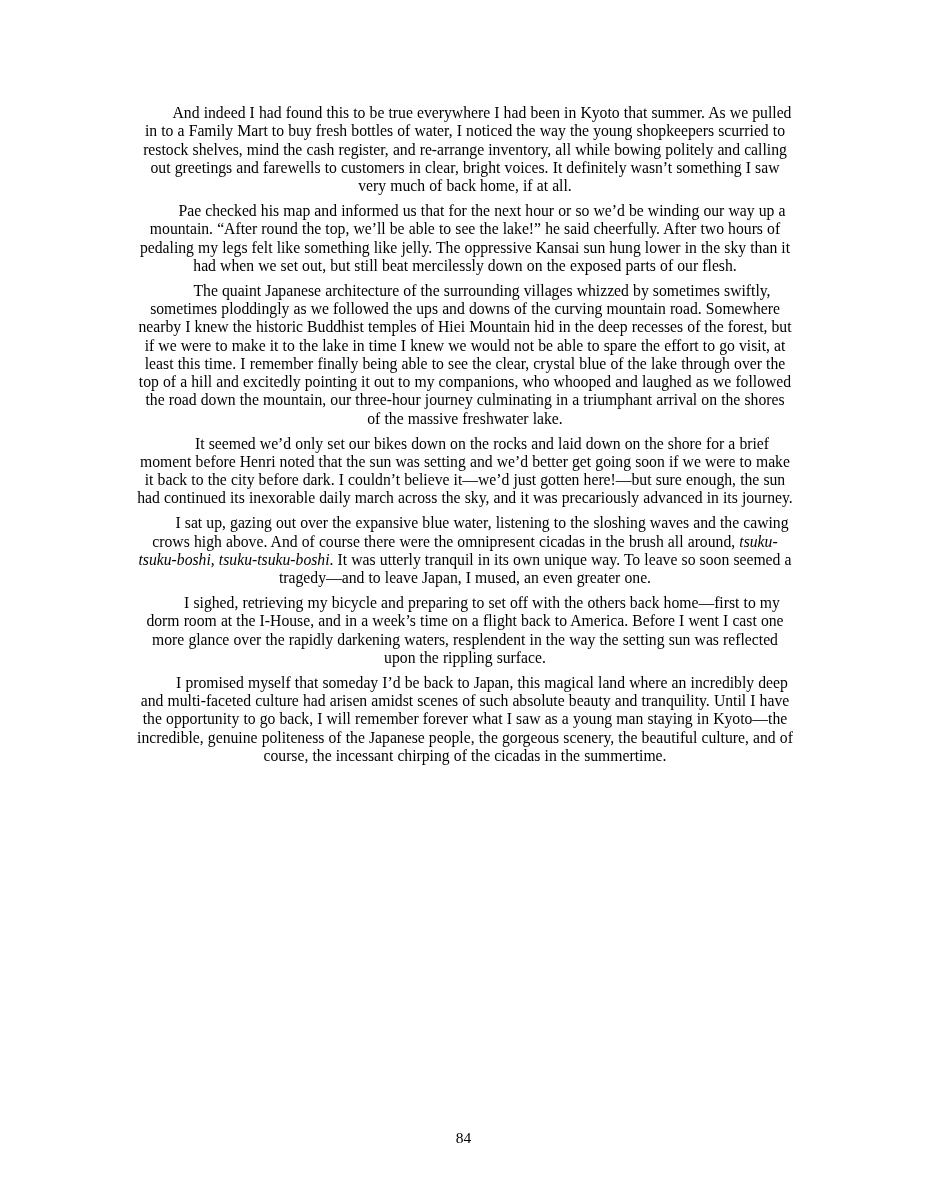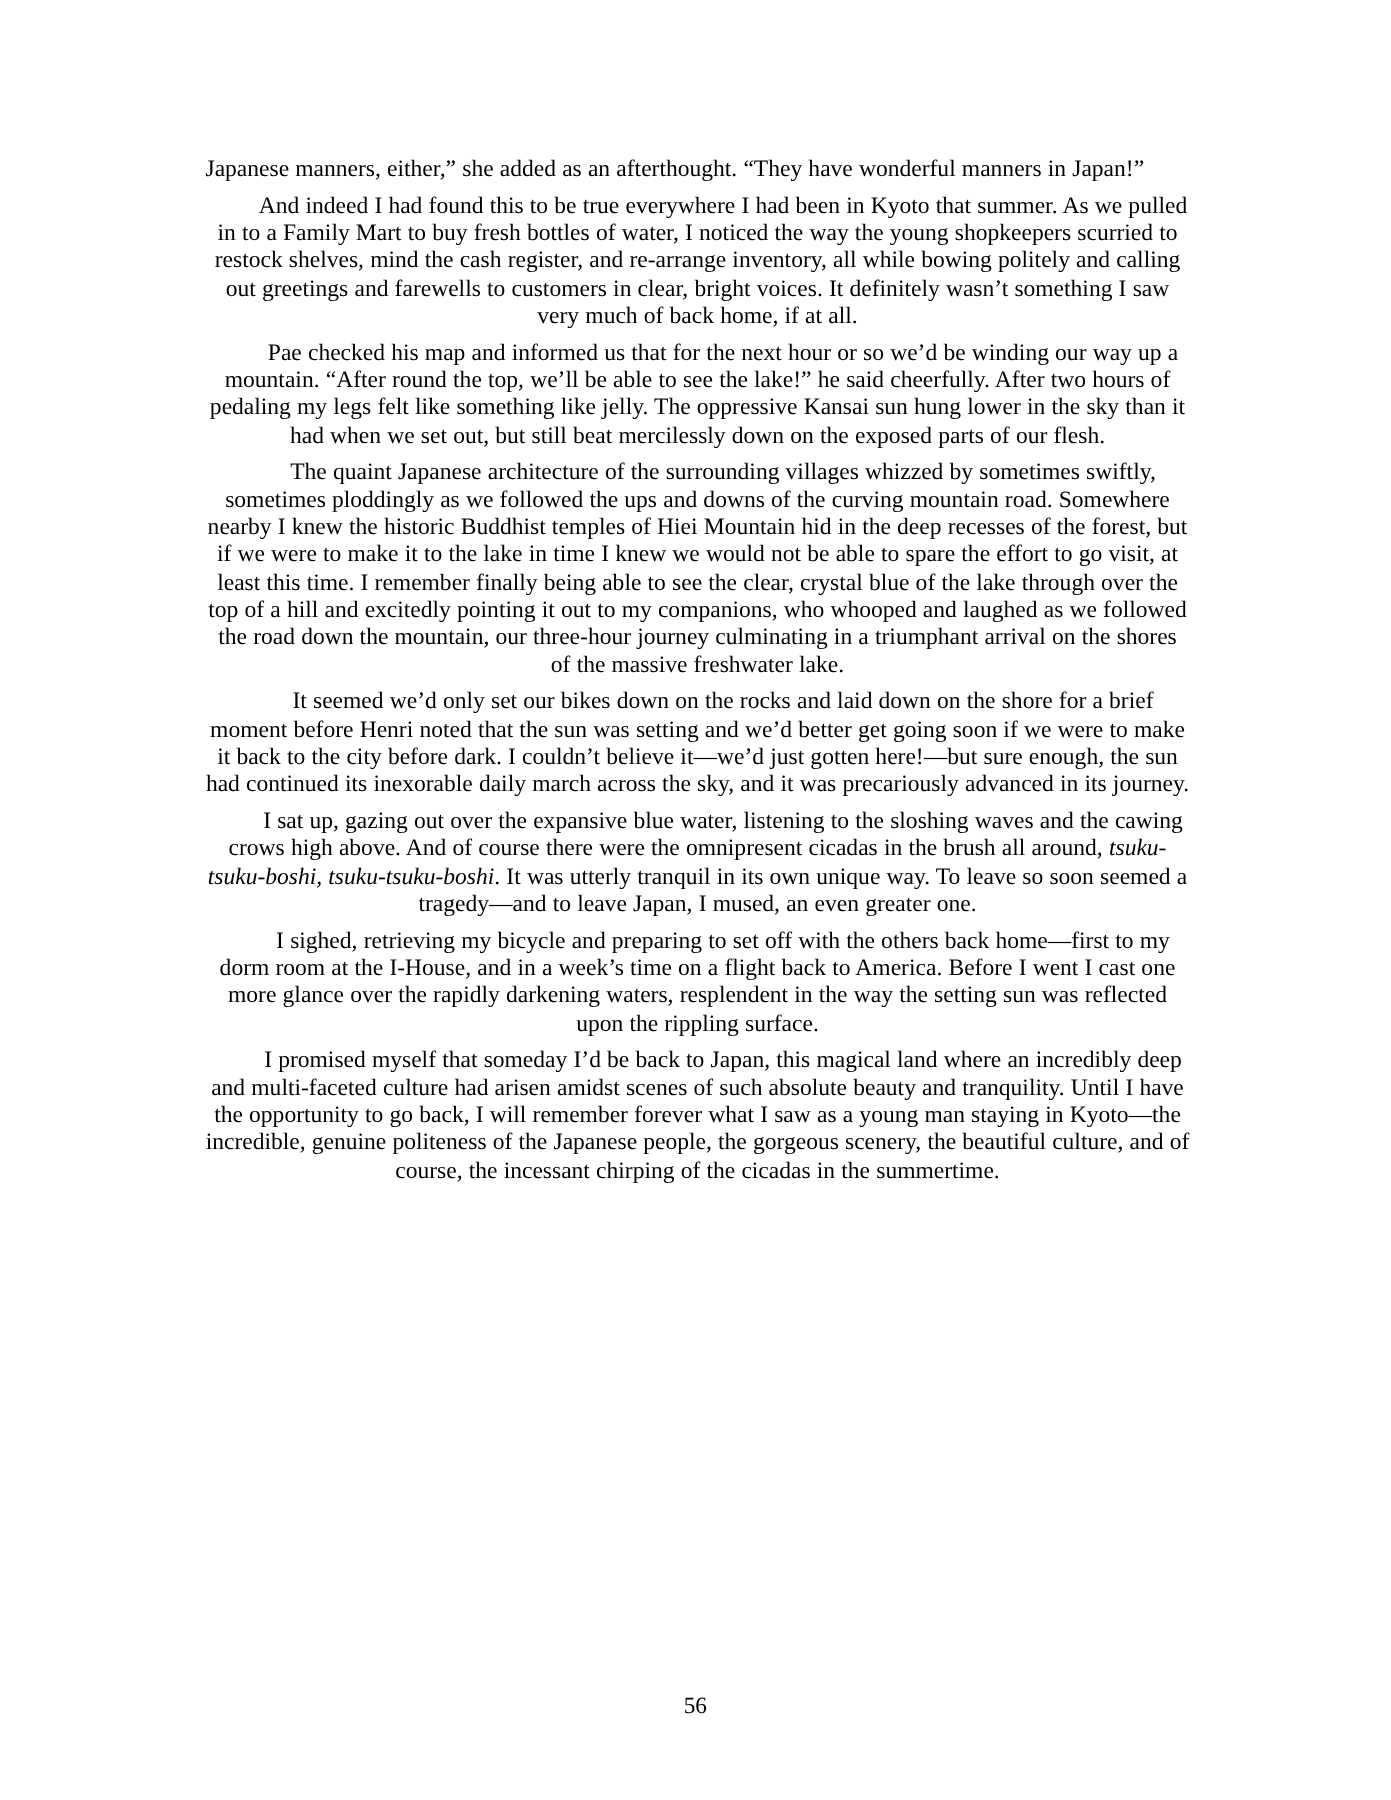--- a/index.html
+++ b/index.html
@@ -51,23 +51,22 @@
     text-align: center;
     font-size: 15.5px;
     line-height: 18px;
   }
 </style>
 </head>
 <body>
 
 <div class="page">
   <div class="text-block" id="text-block">
-      <p class="para"><span class="run">Japanese manners, either,” she added as an afterthought. “They have wonderful manners in Japan!”</span></p>
       <p class="para indent"><span class="run">And indeed I had found this to be true everywhere I had been in Kyoto that summer. As we pulled in to a Family Mart to buy fresh bottles of water, I noticed the way the young shopkeepers scurried to restock shelves, mind the cash register, and re-arrange inventory, all while bowing politely and calling out greetings and farewells to customers in clear, bright voices. It definitely wasn’t something I saw very much of back home, if at all.</span></p>
       <p class="para indent"><span class="run">Pae checked his map and informed us that for the next hour or so we’d be winding our way up a mountain. “After round the top, we’ll be able to see the lake!” he said cheerfully. After two hours of pedaling my legs felt like something like jelly. The oppressive Kansai sun hung lower in the sky than it had when we set out, but still beat mercilessly down on the exposed parts of our flesh.</span></p>
       <p class="para indent"><span class="run">The quaint Japanese architecture of the surrounding villages whizzed by sometimes swiftly, sometimes ploddingly as we followed the ups and downs of the curving mountain road. Somewhere nearby I knew the historic Buddhist temples of Hiei Mountain hid in the deep recesses of the forest, but if we were to make it to the lake in time I knew we would not be able to spare the effort to go visit, at least this time. I remember finally being able to see the clear, crystal blue of the lake through over the top of a hill and excitedly pointing it out to my companions, who whooped and laughed as we followed the road down the mountain, our three-hour journey culminating in a triumphant arrival on the shores of the massive freshwater lake.</span></p>
       <p class="para indent"><span class="run">It seemed we’d only set our bikes down on the rocks and laid down on the shore for a brief moment before Henri noted that the sun was setting and we’d better get going soon if we were to make it back to the city before dark. I couldn’t believe it—we’d just gotten here!—but sure enough, the sun had continued its inexorable daily march across the sky, and it was precariously advanced in its journey.</span></p>
       <p class="para indent"><span class="run">I sat up, gazing out over the expansive blue water, listening to the sloshing waves and the cawing crows high above. And of course there were the omnipresent cicadas in the brush all around, </span><span class="run italic">tsuku-tsuku-boshi, tsuku-tsuku-boshi</span><span class="run">. It was utterly tranquil in its own unique way. To leave so soon seemed a tragedy—and to leave Japan, I mused, an even greater one.</span></p>
       <p class="para indent"><span class="run">I sighed, retrieving my bicycle and preparing to set off with the others back home—first to my dorm room at the I-House, and in a week’s time on a flight back to America. Before I went I cast one more glance over the rapidly darkening waters, resplendent in the way the setting sun was reflected upon the rippling surface.</span></p>
       <p class="para indent"><span class="run">I promised myself that someday I’d be back to Japan, this magical land where an incredibly deep and multi-faceted culture had arisen amidst scenes of such absolute beauty and tranquility. Until I have the opportunity to go back, I will remember forever what I saw as a young man staying in Kyoto—the incredible, genuine politeness of the Japanese people, the gorgeous scenery, the beautiful culture, and of course, the incessant chirping of the cicadas in the summertime.</span></p>
     </div>
-  <div class="page-number">56</div>
+  <div class="page-number">84</div>
 </div>
 
 </body></html>

